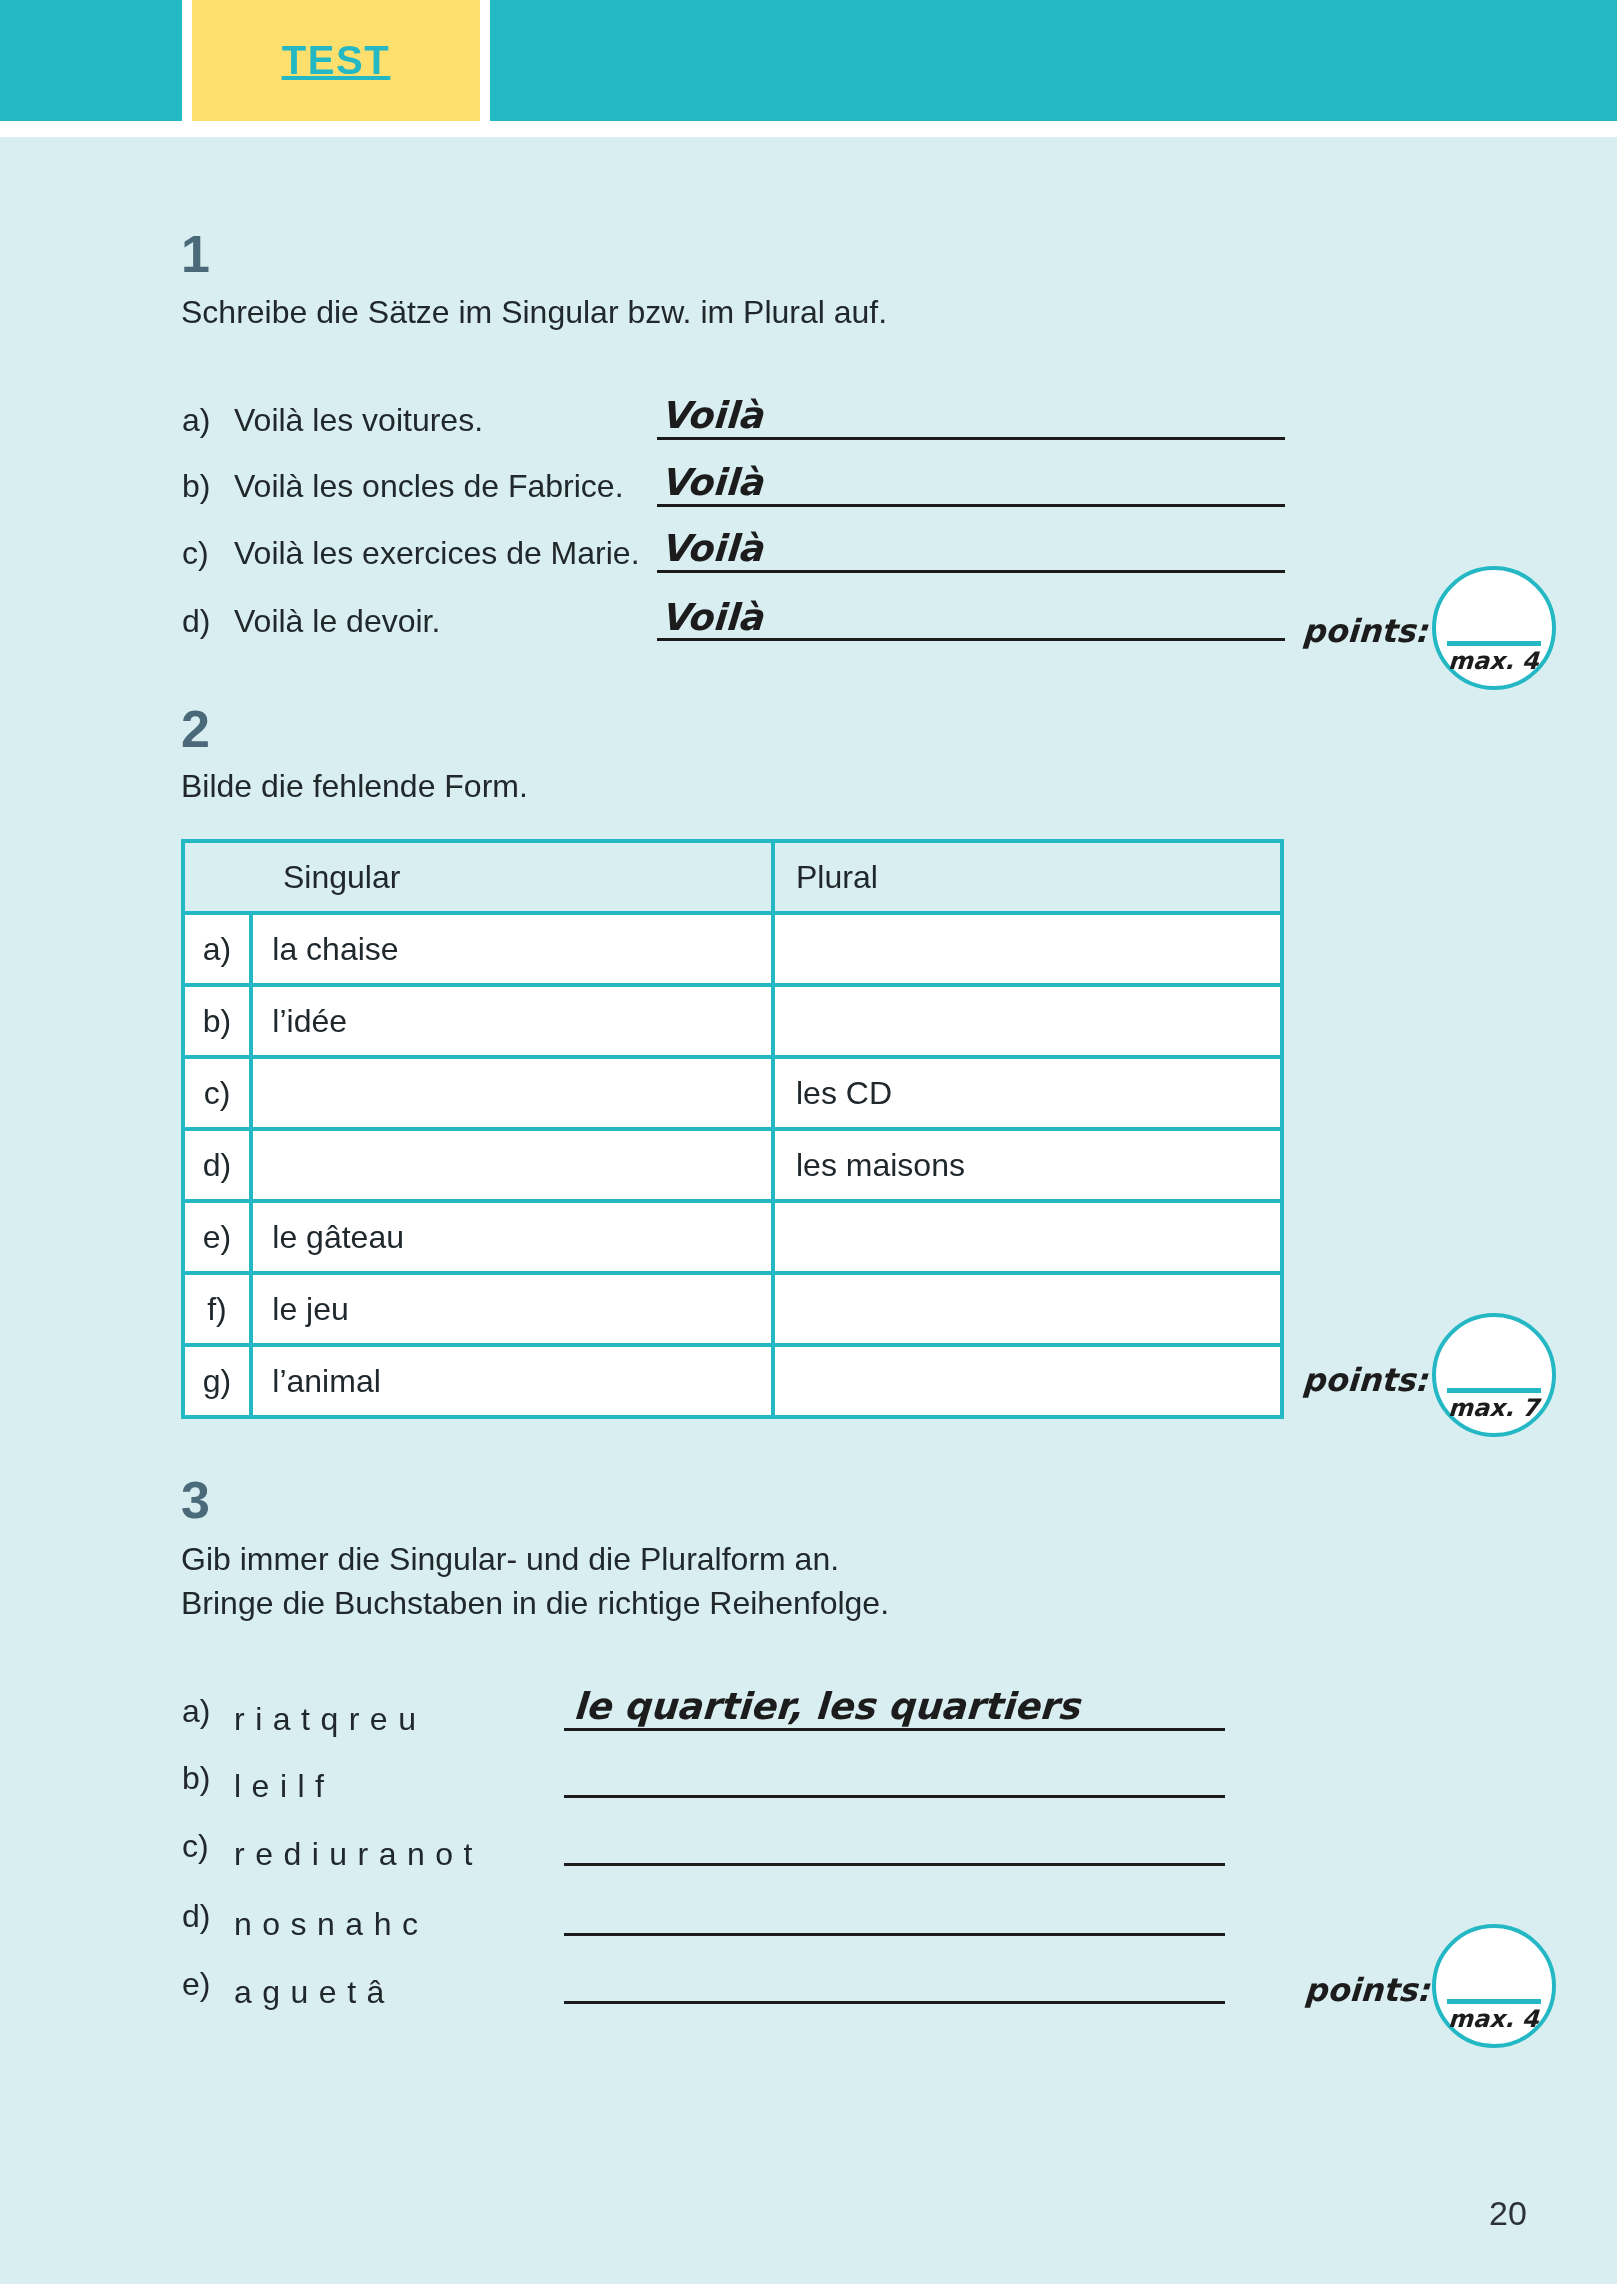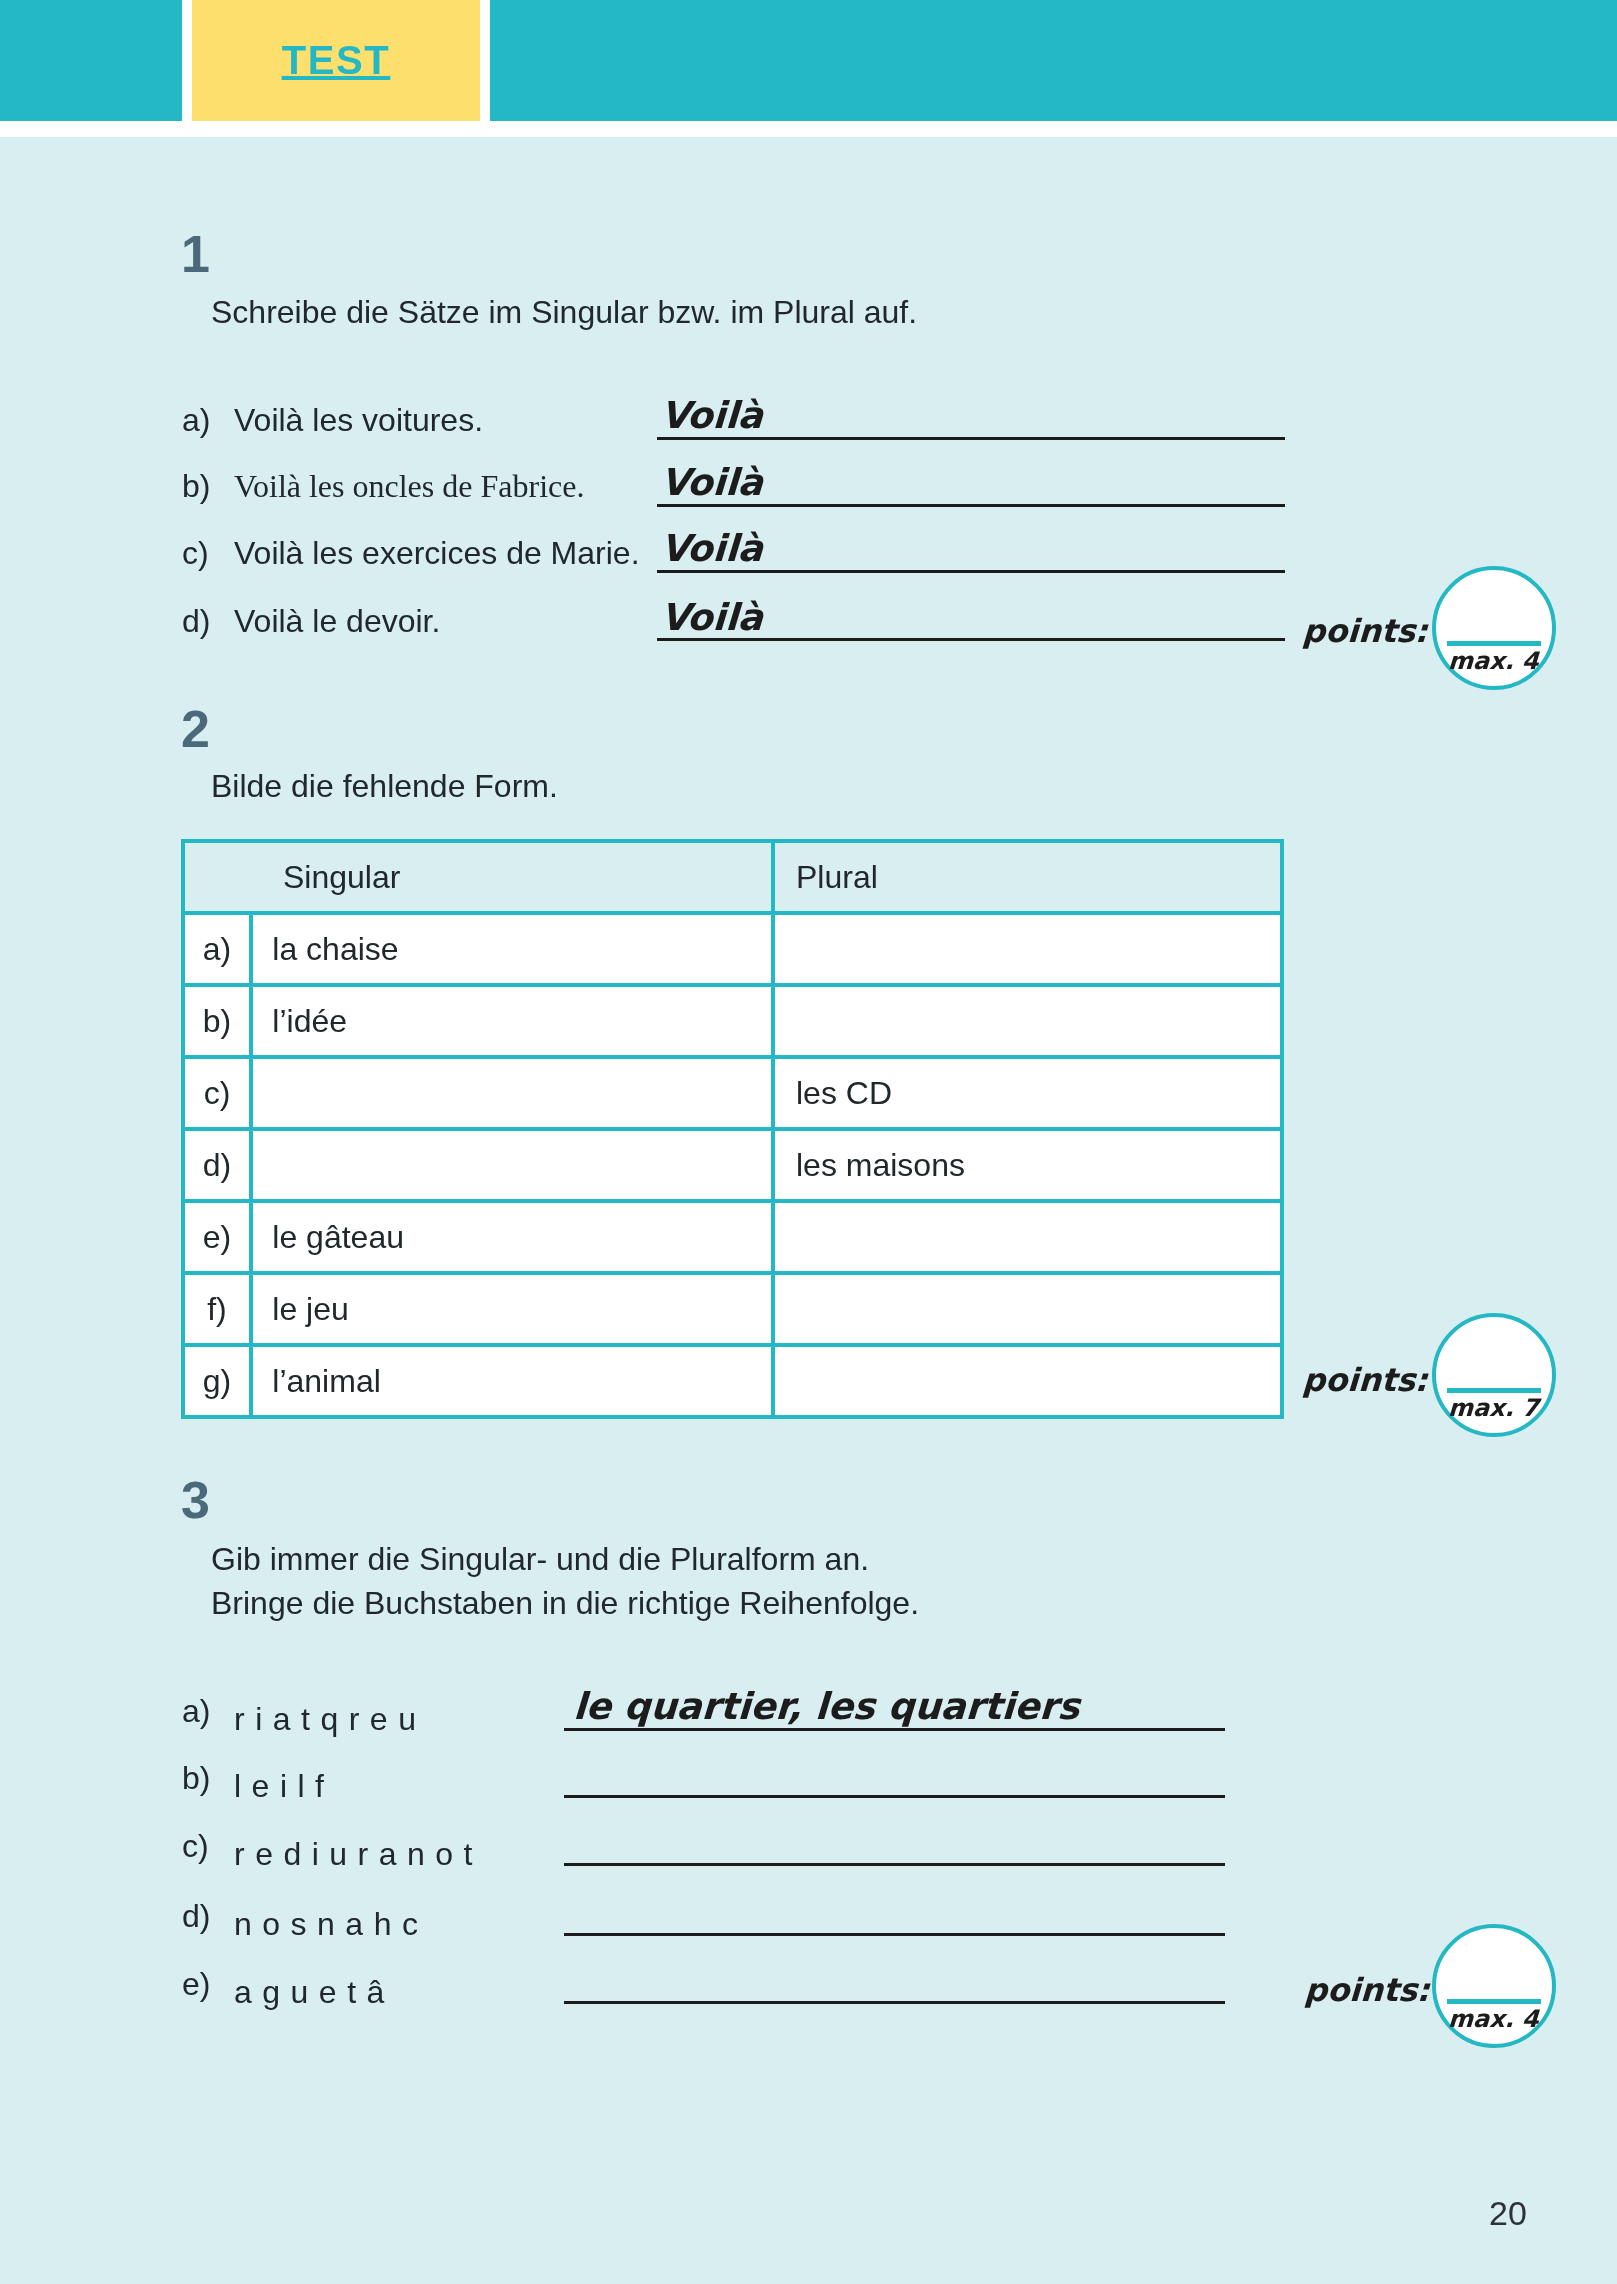--- a/index.html
+++ b/index.html
@@ -20,21 +20,21 @@
   
   .hdr-teal-left{left:0;top:0;width:182px;height:121px;background:var(--teal);}
   .hdr-yellow{left:192px;top:0;width:288px;height:121px;background:var(--yellow);
     display:flex;align-items:center;justify-content:center;}
   .hdr-teal-right{left:490px;top:0;width:1128px;height:121px;background:var(--teal);}
   .test-label{font-size:40px;font-weight:bold;color:var(--teal);letter-spacing:1.6px;text-decoration:underline;}
   
   .panel{left:0;top:137px;width:1618px;height:2147px;background:var(--panel);}
   
   .sec-num{font-size:52px;font-weight:bold;color:var(--slate);line-height:1;}
-  .instr{font-size:32px;line-height:1.38;color:var(--ink);margin-left:30px;}
+  .instr{font-size:32px;line-height:1.38;color:var(--ink);}
   .item-letter{font-size:32px;line-height:1;color:var(--ink);}
   .item-prompt{font-size:32px;line-height:1;color:var(--ink);}
   .spread{letter-spacing:0.8px;margin-top:8px;}
   .ansline{height:3.2px;background:var(--line);}
   .hand{
     font-family:"DejaVu Sans", sans-serif;font-style:italic;font-weight:600;
     transform:skewX(-6deg);transform-origin:left bottom;color:#1c1c1c;line-height:1;
   }
   .hand-ans{font-size:37px;}
   .pts-label{font-size:32px;}
@@ -68,21 +68,21 @@
 
 <div class="abs sec-num" style="left:181px;top:228px;">1</div>
 <div class="abs instr" style="left:181px;top:290px;">Schreibe die Sätze im Singular bzw. im Plural auf.</div>
 
 <div class="abs item-letter" style="left:182px;top:404px;">a)</div>
 <div class="abs item-prompt" style="left:234px;top:404px;">Voilà les voitures.</div>
 <div class="abs hand hand-ans" style="left:662px;top:397px;">Voilà</div>
 <div class="abs ansline" style="left:657px;top:437px;width:628px;"></div>
 
 <div class="abs item-letter" style="left:182px;top:470px;">b)</div>
-<div class="abs item-prompt" style="left:234px;top:470px;font-family:Liberation Serif, serif;">Voilà les oncles de Fabrice.</div>
+<div class="abs item-prompt" style="left:234px;top:470px;">Voilà les oncles de Fabrice.</div>
 <div class="abs hand hand-ans" style="left:662px;top:464px;">Voilà</div>
 <div class="abs ansline" style="left:657px;top:504px;width:628px;"></div>
 
 <div class="abs item-letter" style="left:182px;top:537px;">c)</div>
 <div class="abs item-prompt" style="left:234px;top:537px;">Voilà les exercices de Marie.</div>
 <div class="abs hand hand-ans" style="left:662px;top:530px;">Voilà</div>
 <div class="abs ansline" style="left:657px;top:570px;width:628px;"></div>
 
 <div class="abs item-letter" style="left:182px;top:605px;">d)</div>
 <div class="abs item-prompt" style="left:234px;top:605px;">Voilà le devoir.</div>

